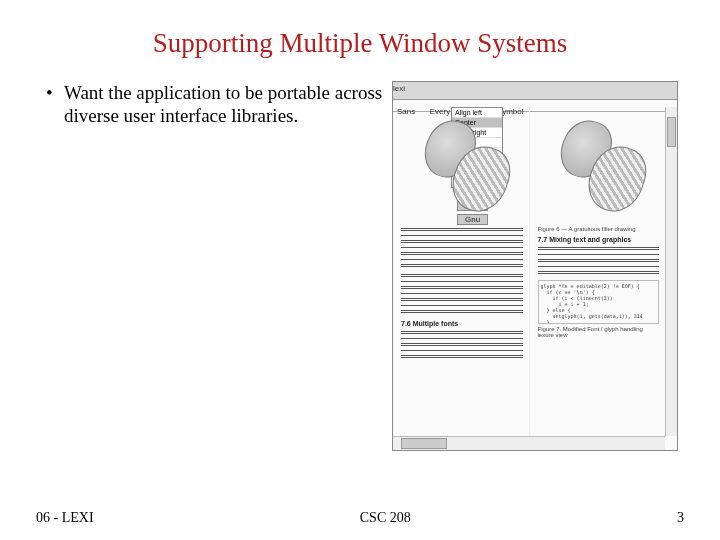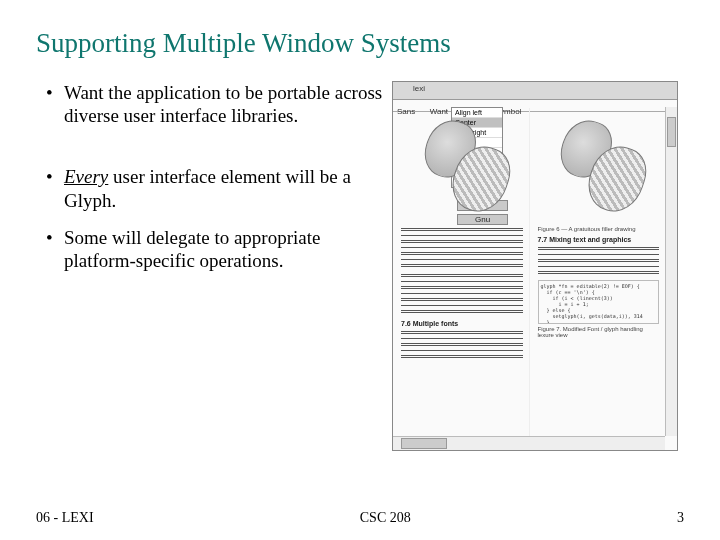--- a/index.html
+++ b/index.html
@@ -1,30 +1,30 @@
 <!DOCTYPE html>
 <html><head>
 <meta charset="utf-8">
 <style>
   * { box-sizing: border-box; margin: 0; padding: 0; }
   html, body { width: 720px; height: 540px; background: #fff; font-family: "Times New Roman", Times, serif; }
   .slide { width: 720px; height: 540px; position: relative; padding: 28px 36px 0 36px; }
-  .title { text-align: left; font-size: 27px; font-weight: 400; margin-bottom: 22px; color: #0f766e; }
+  .title { text-align: center; font-size: 27px; font-weight: 400; margin-bottom: 22px; color: #b91c1c; }
   .body { display: flex; gap: 8px; }
   .left { flex: 0 0 348px; }
   .bullets { list-style: none; padding-left: 6px; }
   .bullets > li { position: relative; padding-left: 22px; font-size: 19px; line-height: 1.22; color: #000; margin-bottom: 14px; }
   .bullets > li::before { content: "•"; position: absolute; left: 4px; top: 0; }
   .gap { height: 24px; }
   .em { font-style: italic; text-decoration: underline; }
   .footer { position: absolute; bottom: 14px; left: 36px; right: 36px; display: flex; justify-content: space-between; font-size: 14px; color: #000; }
 
   
   .doc-page { flex: 0 0 286px; height: 370px; border: 1px solid #888; background: #fafafa; position: relative; overflow: hidden; font-family: Arial, sans-serif; }
-  .doc-titlebar { height: 18px; background: #d8d8d8; border-bottom: 1px solid #999; font-size: 8px; line-height: 13px; padding-left: 20px; color: #333; }
+  .doc-titlebar { height: 18px; background: #d8d8d8; border-bottom: 1px solid #999; font-size: 8px; line-height: 13px; padding-left: 0; color: #333; }
   .doc-menubar { height: 12px; border-bottom: 1px solid #aaa; padding-left: 4px; }
   .doc-menubar span { font-size: 8px; color: #333; margin-right: 10px; }
   .doc-menu-open { position: absolute; left: 58px; top: 25px; width: 52px; border: 1px solid #888; background: #fff; font-size: 7px; }
   .doc-menu-open div { padding: 1px 3px; border-bottom: 1px solid #ddd; }
   .doc-menu-open div:last-child { border-bottom: none; }
   .doc-menu-open .hl { background: #c0c0c0; }
   .doc-cols { display: flex; position: absolute; top: 26px; left: 0; right: 12px; bottom: 14px; }
   .col { flex: 1; padding: 4px 6px 4px 8px; border-right: 1px solid #eee; }
   .col:last-child { border-right: none; }
   .doc-scrollbar-v { position: absolute; right: 0; top: 25px; bottom: 14px; width: 12px; background: #eee; border-left: 1px solid #bbb; }
@@ -34,49 +34,43 @@
   .illus { width: 112px; height: 110px; margin: 2px auto 2px; position: relative; }
   .blob { position: absolute; background: radial-gradient(circle at 40% 40%, #ddd, #aaa); border: 1px solid #777; border-radius: 50% 40% 50% 45%; transform: rotate(18deg); }
   .b1 { width: 48px; height: 58px; left: 20px; top: 6px; }
   .b2 { width: 54px; height: 66px; left: 48px; top: 32px; }
   .striped { background: repeating-linear-gradient(40deg, #bbb 0 3px, #eee 3px 6px); }
   .caption { font-size: 6px; color: #444; margin-top: 2px; }
   .tinytext { font-size: 1px; color: #444; line-height: 2.5px; background: repeating-linear-gradient(#555 0 0.6px, transparent 0.6px 2.4px); height: 42px; margin-top: 4px; }
   .tinytext.short { height: 30px; }
   .sectitle { font-size: 7px; font-weight: bold; color: #222; margin-top: 4px; }
   .codebox { border: 1px solid #bbb; font-family: monospace; font-size: 5px; color: #333; padding: 2px; margin-top: 3px; line-height: 1.2; white-space: pre; height: 44px; overflow: hidden; }
-  .tag { position: absolute; left: 64px; background: #c9c9c9; border: 1px solid #888; font-size: 8px; padding: 0 17px; color: #222; }
+  .tag { position: absolute; left: 64px; background: #c9c9c9; border: 1px solid #888; font-size: 8px; padding: 0 7px; color: #222; }
   .tag1 { top: 118px; }
   .tag2 { top: 132px; }
 </style>
 </head>
 <body>
 
 <div class="slide">
   <div class="title">Supporting Multiple Window Systems</div>
 
   <div class="body">
     <div class="left">
       <ul class="bullets">
         <li>Want the application to be portable across diverse user interface libraries.</li>
       </ul>
       <div class="gap"></div>
-      <ul class="bullets">
-        <li>
-          <span class="em">Every</span><span> user interface element will be a Glyph.</span>
-        </li>
-        <li>Some will delegate to appropriate platform-specific operations.</li>
-      </ul>
     </div>
 
     <div class="doc-page">
       <div class="doc-titlebar">lexi</div>
       <div class="doc-menubar">
         <span>Sans</span>
-        <span>Want</span>
+        <span>Every</span>
         <span>Style</span>
         <span>Symbol</span>
       </div>
 
       <div class="doc-menu-open">
         <div>Align left</div>
         <div class="hl">Center</div>
         <div>Align right</div>
         <div>Justify</div>
         <div>Roman</div>

